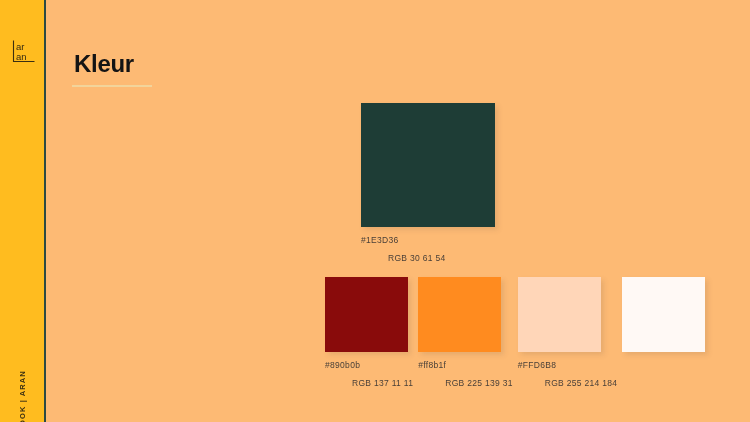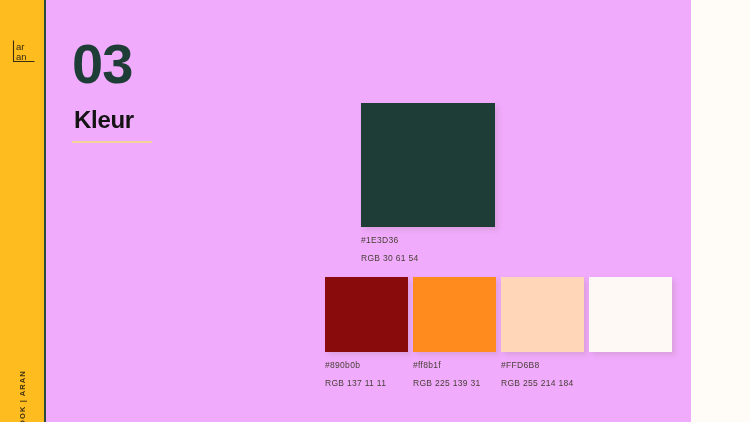--- a/index.html
+++ b/index.html
@@ -8,23 +8,23 @@
   }
   body {
     width: 750px;
     height: 422px;
     overflow: hidden;
     font-family: "Liberation Sans", sans-serif;
     background: #FFFBF7;
   }
   .slide {
     position: relative;
-    width: 691px;
-    height: 422px;
-    background: #f0abfc;
+    width: 750px;
+    height: 422px;
+    background: #fdba74;
     overflow: hidden;
   }
 
   
   .sidebar {
     position: absolute;
     left: 0;
     top: 0;
     width: 44px;
     height: 422px;
@@ -127,20 +127,21 @@
     line-height: 1.1;
     white-space: nowrap;
   }
   .chip-rgb {
     font-size: 8.5px;
     color: #4A4038;
     letter-spacing: 0.3px;
     margin-top: 9px;
     line-height: 1.1;
     white-space: nowrap;
+    margin-left: 27px;
   }
   .meta-lg .chip-hex, .meta-lg .chip-rgb { font-size: 8.5px; }
 </style>
 </head>
 <body>
 
 <div class="slide">
 
   <div class="sidebar">
     <div class="logo">
@@ -151,21 +152,20 @@
       </svg>
     </div>
 
     <div class="sidebar-footer">
       <span class="sidebar-footer-text">BRANDBOOK | ARAN</span>
     </div>
   </div>
   <div class="sidebar-edge"></div>
 
   <div class="header">
-    <div class="slide-number">03</div>
     <div class="slide-title">Kleur</div>
     <div class="title-rule"></div>
   </div>
 
   <div class="palette-top">
     <div class="swatch-cell">
       <div class="chip chip-lg" style="background:#1E3D36"></div>
       <div class="chip-meta meta-lg">
         <div class="chip-hex">#1E3D36</div>
         <div class="chip-rgb">RGB 30  61  54</div>

